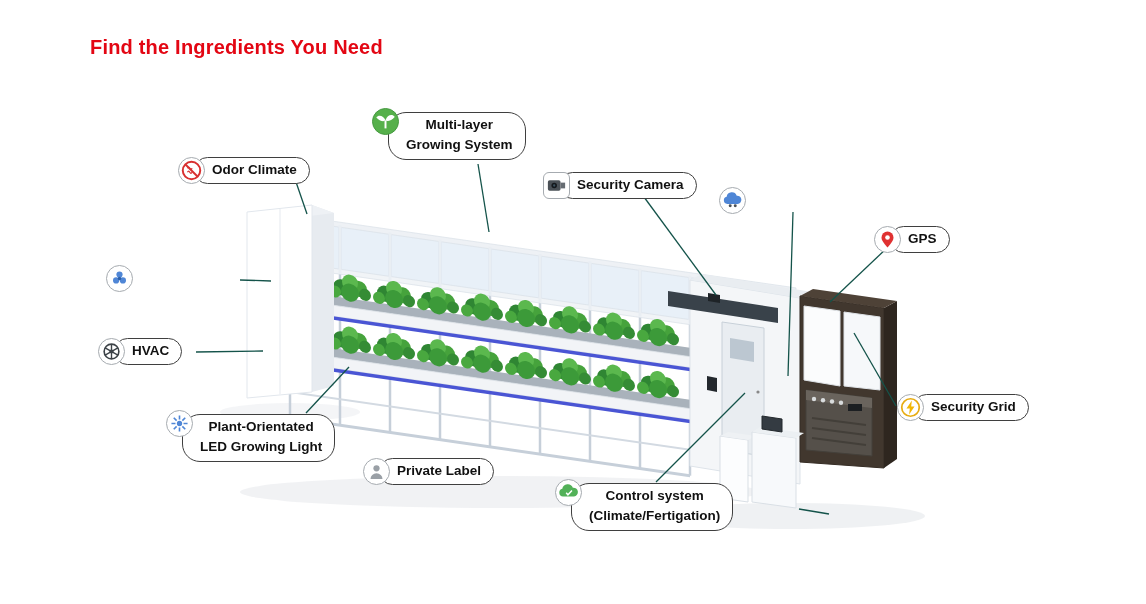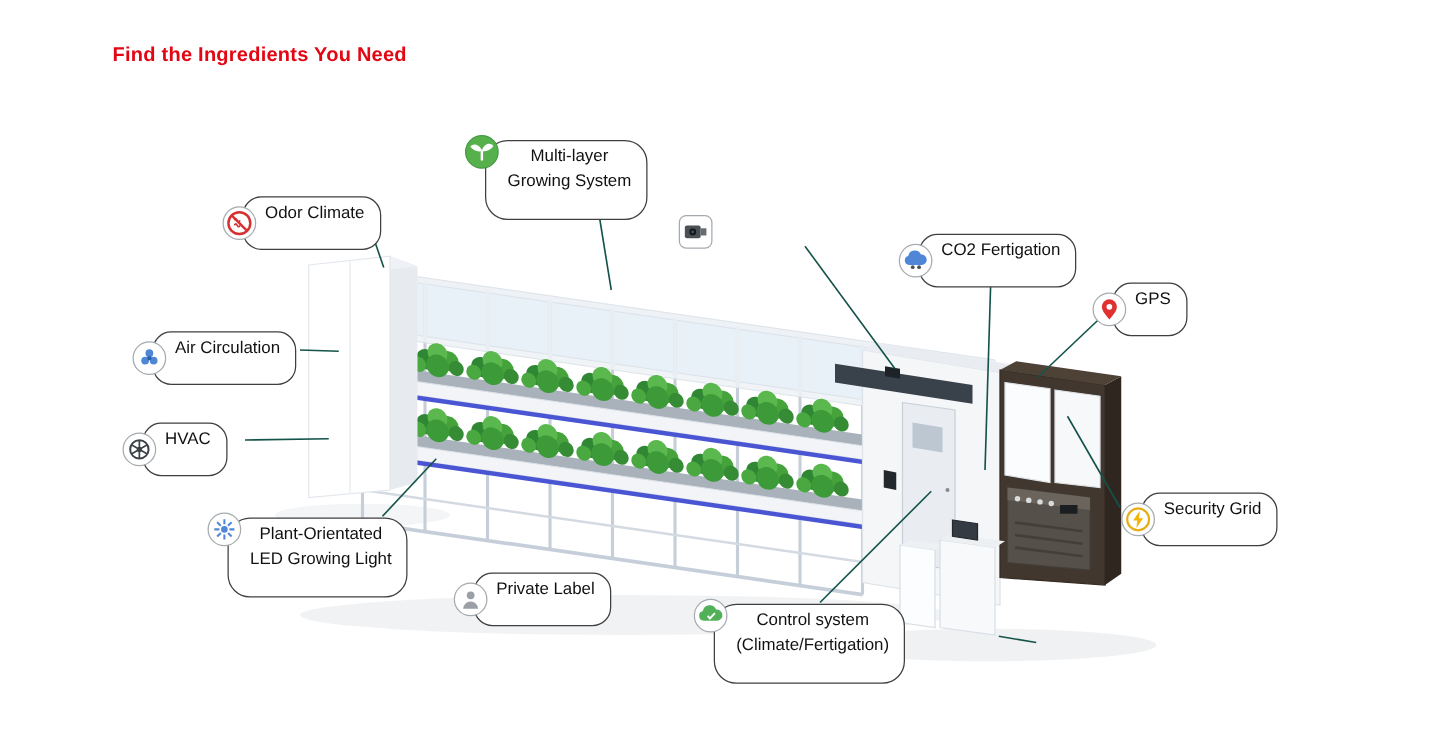--- a/index.html
+++ b/index.html
@@ -1,30 +1,30 @@
 <!DOCTYPE html>
 <html><head>
 <meta charset="utf-8">
 <style>
   html,body{margin:0;padding:0;background:#fff;}
   .stage{position:relative;width:1146px;height:604px;background:#fff;overflow:hidden;
          font-family:"Liberation Sans",sans-serif;}
-  .title{position:absolute;left:90px;top:36px;font-size:16px;font-weight:bold;
+  .title{position:absolute;left:90px;top:36px;font-size:20px;font-weight:bold;
          color:#e30613;letter-spacing:.2px;z-index:4;}
   svg.scene,svg.lines{position:absolute;left:0;top:0;width:1146px;height:604px;}
   svg.scene{z-index:1;}
   svg.lines{z-index:2;pointer-events:none;}
   .callout{position:absolute;display:flex;align-items:center;z-index:3;}
   .icon{flex:0 0 auto;width:27px;height:27px;border-radius:50%;background:#fff;
         border:1px solid #a6abb0;display:flex;align-items:center;justify-content:center;
         margin-right:-11px;position:relative;z-index:2;box-sizing:border-box;}
   .icon.square{border-radius:6px;}
   .icon.fill-green{background:#56b04b;border-color:#469a41;}
   .pill{position:relative;z-index:1;background:#fff;border:1.6px solid #3f3f3f;
-        border-radius:15px;padding:2px 12px 19px 17px;font-size:13.5px;font-weight:normal;
+        border-radius:15px;padding:2px 12px 3px 17px;font-size:13.5px;font-weight:bold;
         color:#111;white-space:pre-line;line-height:1.5;}
   .callout.two .pill{text-align:center;border-radius:18px;}
   .callout.two .icon{align-self:flex-start;margin-top:-4px;}
 </style>
 </head>
 <body>
 
 <div class="stage">
 
   <div class="title">Find the Ingredients You Need</div>
@@ -175,31 +175,31 @@
 
   <div class="callout" style="left:543px;top:172px">
     <span class="icon square">
       <svg width="23" height="23" viewBox="-10 -10 20 20">
         <rect x="-7.5" y="-4.5" width="11" height="9" rx="1.5" fill="#4a5056"></rect>
         <circle cx="-2" cy="0" r="2.4" fill="#14181c"></circle>
         <circle cx="-2" cy="0" r="1" fill="#3d525f"></circle>
         <rect x="3.5" y="-2.5" width="4" height="5" fill="#666c72"></rect>
       </svg>
     </span>
+    <span class="pill">Security Camera</span>
   </div>
 
   <div class="callout" style="left:719px;top:187px">
     <span class="icon">
       <svg width="23" height="23" viewBox="-10 -10 20 20">
         <path d="M-4.5 3a3.2 3.2 0 0 1-.6-6.3 4.6 4.6 0 0 1 8.8-.9A3.4 3.4 0 0 1 4.5 3Z" fill="#4f86d6"></path>
         <circle cx="-2" cy="4.6" r="1.3" fill="#4a5056"></circle>
         <circle cx="2.4" cy="4.6" r="1.3" fill="#4a5056"></circle>
       </svg>
     </span>
-    <span class="pill">CO2 Fertigation</span>
   </div>
 
   <div class="callout" style="left:874px;top:226px">
     <span class="icon">
       <svg width="23" height="23" viewBox="-10 -10 20 20">
         <path d="M0 7C-3.8 2.6-5.2 .4-5.2 -1.8a5.2 5.2 0 1 1 10.4 0C5.2 .4 3.8 2.6 0 7Z" fill="#e03131"></path>
         <circle cy="-1.8" r="2" fill="#fff"></circle>
       </svg>
     </span>
     <span class="pill">GPS</span>
@@ -207,21 +207,20 @@
 
   <div class="callout" style="left:106px;top:265px">
     <span class="icon">
       <svg width="23" height="23" viewBox="-10 -10 20 20">
         <circle cx="0" cy="-3.4" r="2.7" fill="#4f86d6"></circle>
         <circle cx="2.95" cy="1.7" r="2.7" fill="#4f86d6"></circle>
         <circle cx="-2.95" cy="1.7" r="2.7" fill="#4f86d6"></circle>
         <circle r="1.5" fill="#2c5fa8"></circle>
       </svg>
     </span>
-    <span class="pill">Air Circulation</span>
   </div>
 
   <div class="callout" style="left:98px;top:338px">
     <span class="icon">
       <svg width="23" height="23" viewBox="-10 -10 20 20">
         <circle r="6.4" fill="none" stroke="#3c4247" stroke-width="1.4"></circle>
         <path d="M0 -6.4V6.4M-5.54 -3.2L5.54 3.2M-5.54 3.2L5.54 -3.2" stroke="#3c4247" stroke-width="1.2"></path>
         <circle r="1.8" fill="#3c4247"></circle>
       </svg>
     </span>

